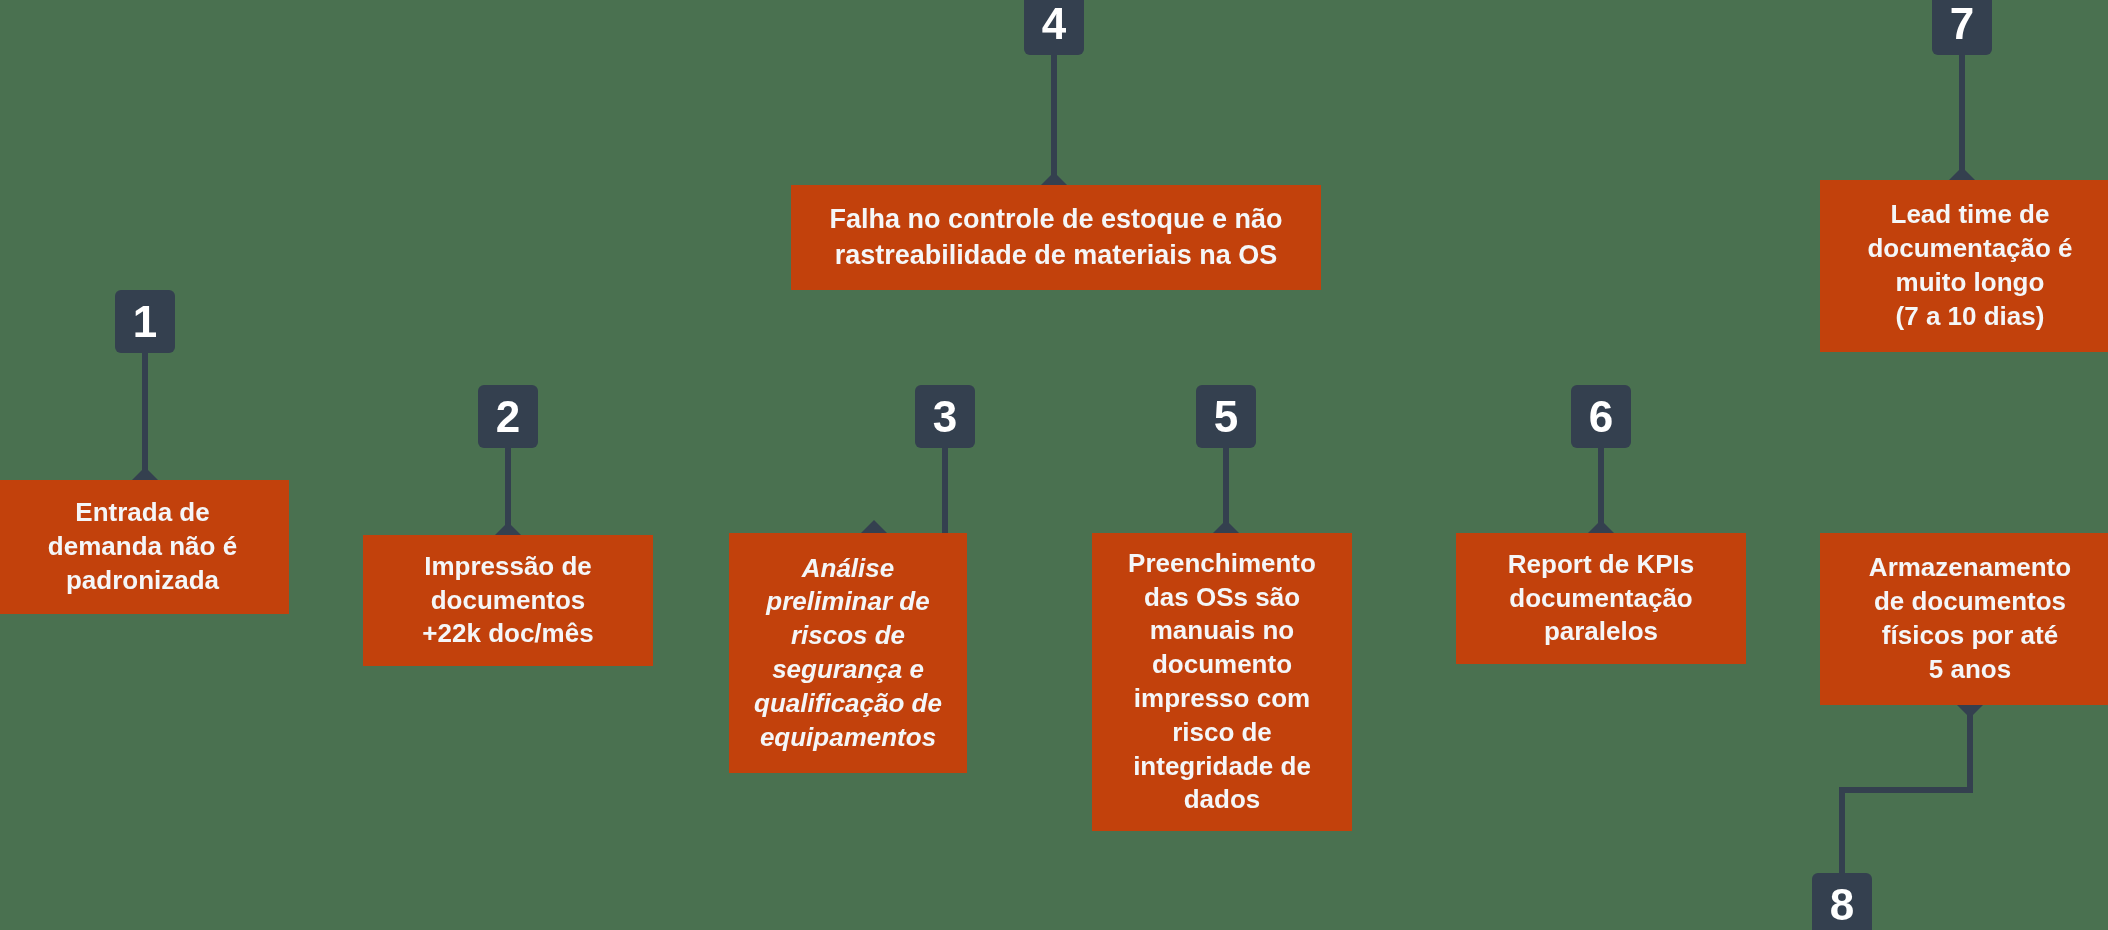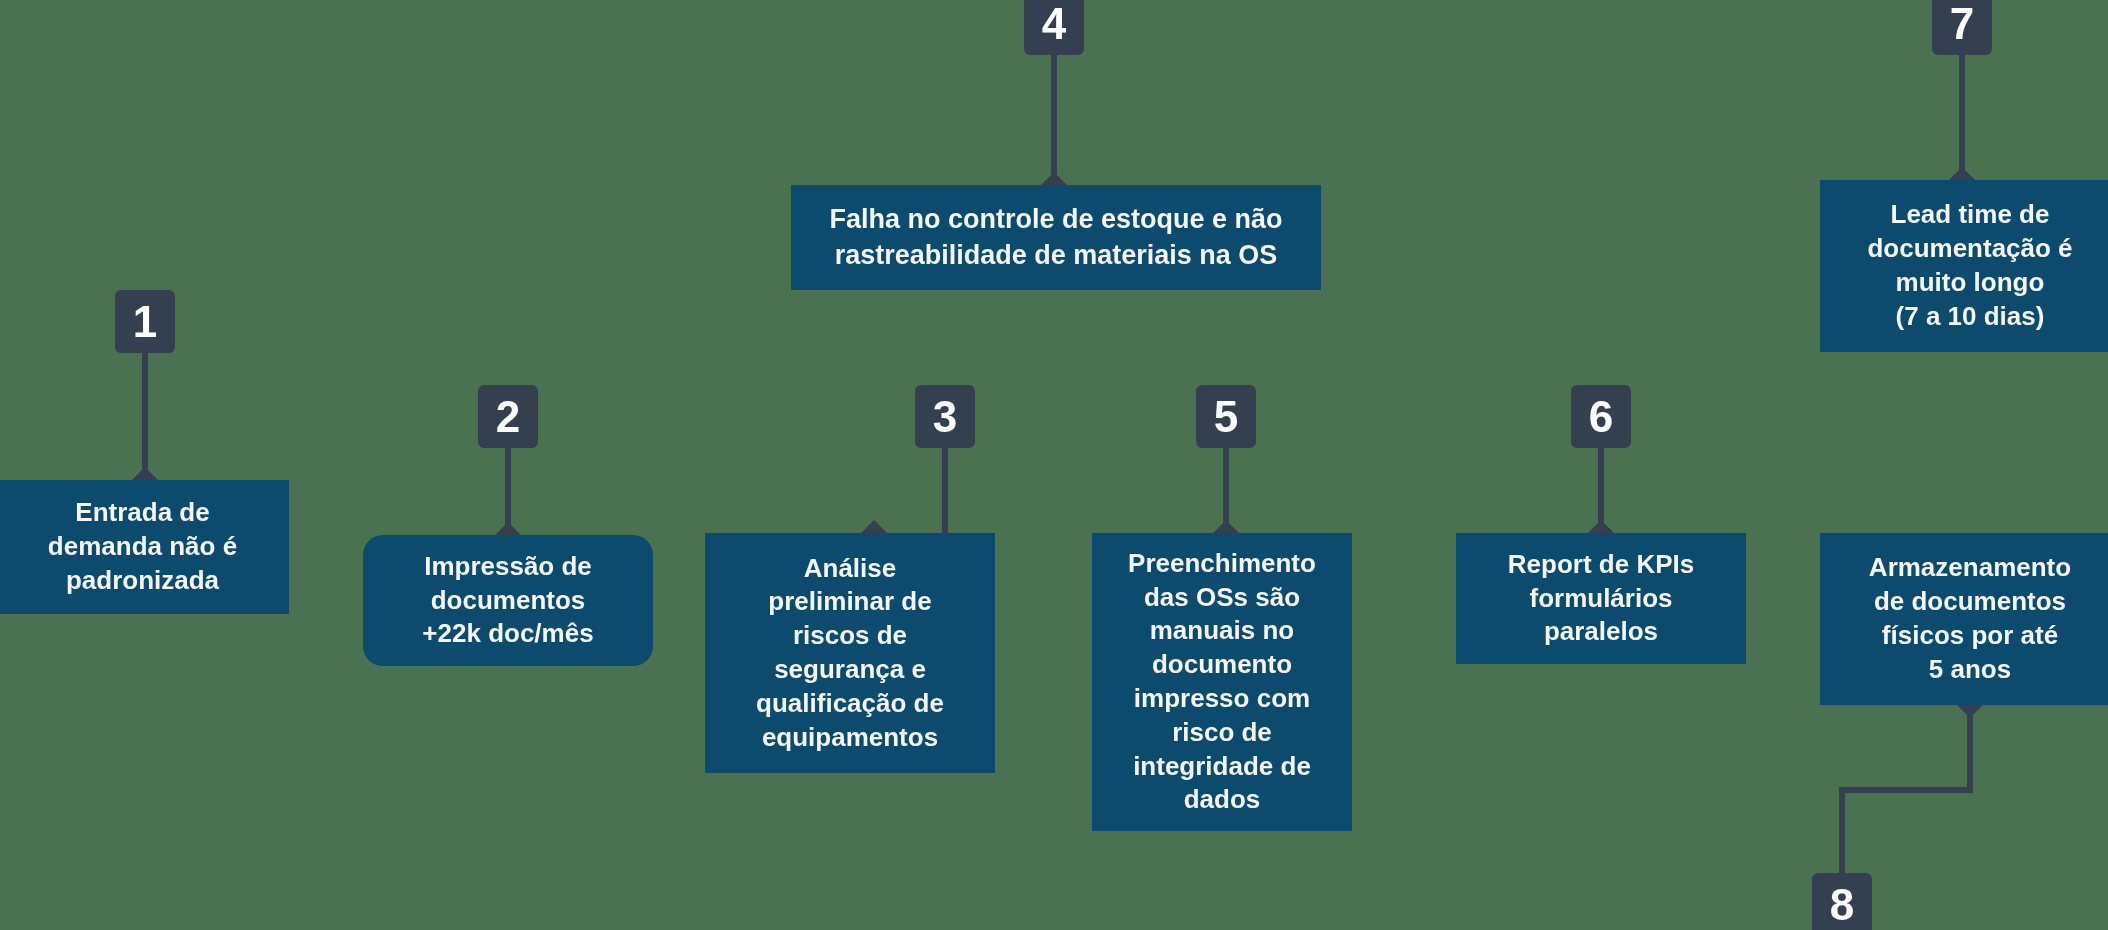--- a/index.html
+++ b/index.html
@@ -42,21 +42,21 @@
     justify-content: center;
     font-weight: 700;
     letter-spacing: 0;
     line-height: 1;
     user-select: none;
   }
   
   .card {
     position: absolute;
     z-index: 2;
-    background: #0c4a6e;
+    background: #c2410c;
     color: #f4f6f8;
     display: flex;
     align-items: center;
     justify-content: center;
     text-align: center;
     font-weight: 600;
     line-height: 1.30;
     padding: 14px 16px;
     box-sizing: border-box;
     white-space: pre-line;
@@ -89,45 +89,45 @@
         <path d="M 1970 692 L 1983 705 L 1970 718 L 1957 705 Z" stroke="none"></path>
       </g>
   </svg>
 
   <div id="nodes-layer">
       <div class="badge" style="left: 115px; top: 290px; width: 60px; height: 63px; font-size: 44px;">1</div>
       <div class="card norm" style="left: -4px; top: 480px; width: 293px; height: 134px;">Entrada de
 demanda não é
 padronizada</div>
       <div class="badge" style="left: 478px; top: 385px; width: 60px; height: 63px; font-size: 44px;">2</div>
-      <div class="card norm" style="left: 363px; top: 535px; width: 290px; height: 131px; border-radius: 20px;">Impressão de
+      <div class="card norm" style="left: 363px; top: 535px; width: 290px; height: 131px;">Impressão de
 documentos
 +22k doc/mês</div>
       <div class="badge" style="left: 915px; top: 385px; width: 60px; height: 63px; font-size: 44px;">3</div>
-      <div class="card norm" style="left: 705px; top: 533px; width: 290px; height: 240px;">Análise
+      <div class="card norm" style="left: 729px; top: 533px; width: 238px; height: 240px; font-style: italic;">Análise
 preliminar de
 riscos de
 segurança e
 qualificação de
 equipamentos</div>
       <div class="badge" style="left: 1024px; top: -8px; width: 60px; height: 63px; font-size: 44px;">4</div>
       <div class="card big" style="left: 791px; top: 185px; width: 530px; height: 105px;">Falha no controle de estoque e não
 rastreabilidade de materiais na OS</div>
       <div class="badge" style="left: 1196px; top: 385px; width: 60px; height: 63px; font-size: 44px;">5</div>
       <div class="card norm" style="left: 1092px; top: 533px; width: 260px; height: 298px;">Preenchimento
 das OSs são
 manuais no
 documento
 impresso com
 risco de
 integridade de
 dados</div>
       <div class="badge" style="left: 1571px; top: 385px; width: 60px; height: 63px; font-size: 44px;">6</div>
       <div class="card norm" style="left: 1456px; top: 533px; width: 290px; height: 131px;">Report de KPIs
-formulários
+documentação
 paralelos</div>
       <div class="badge" style="left: 1932px; top: -8px; width: 60px; height: 63px; font-size: 44px;">7</div>
       <div class="card norm" style="left: 1820px; top: 180px; width: 300px; height: 172px;">Lead time de
 documentação é
 muito longo
 (7 a 10 dias)</div>
       <div class="badge" style="left: 1812px; top: 873px; width: 60px; height: 63px; font-size: 44px;">8</div>
       <div class="card norm" style="left: 1820px; top: 533px; width: 300px; height: 172px;">Armazenamento
 de documentos
 físicos por até

